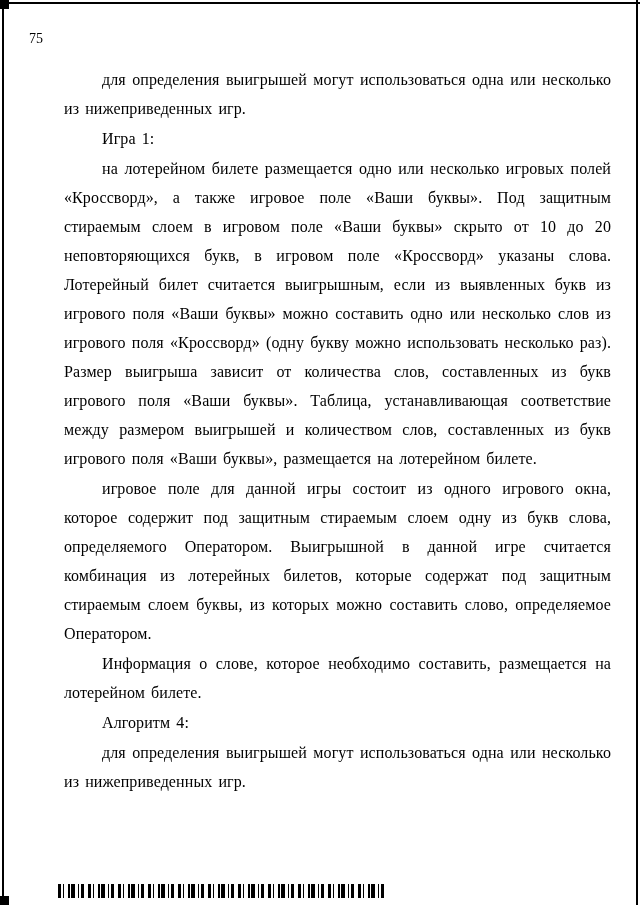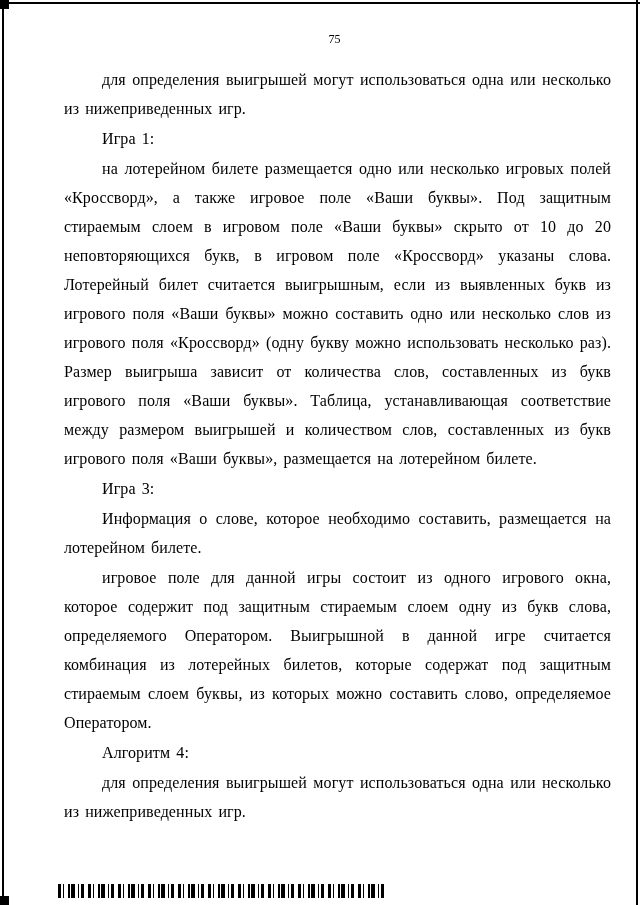--- a/index.html
+++ b/index.html
@@ -34,22 +34,22 @@
     position: absolute; left: 0; top: 0; width: 9px; height: 9px;
     background: #000;
   }
   .corner-mark-bottom {
     position: absolute; left: 0; top: 896px; width: 9px; height: 9px;
     background: #000;
   }
   .page-number {
     margin: 0;
     padding-top: 30px;
-    text-align: center;
-    font-size: 12px;
+    text-align: left;
+    font-size: 14px;
     line-height: 18px;
     padding-left: 29px;
   }
   .content {
     position: absolute;
     left: 63px;
     top: 64px;
     width: 549px;
   }
   .content p {
@@ -94,23 +94,22 @@
   <div class="frame-right"></div>
   <div class="corner-mark"></div>
   <div class="corner-mark-bottom"></div>
 
   <p class="page-number">75</p>
 
   <div class="content">
     <p>для определения выигрышей могут использоваться одна или несколько из нижеприведенных игр.</p>
     <p>Игра 1:</p>
     <p>на лотерейном билете размещается одно или несколько игровых полей «Кроссворд», а также игровое поле «Ваши буквы». Под защитным стираемым слоем в игровом поле «Ваши буквы» скрыто от 10 до 20 неповторяющихся букв, в игровом поле «Кроссворд» указаны слова. Лотерейный билет считается выигрышным, если из выявленных букв из игрового поля «Ваши буквы» можно составить одно или несколько слов из игрового поля «Кроссворд» (одну букву можно использовать несколько раз). Размер выигрыша зависит от количества слов, составленных из букв игрового поля «Ваши буквы». Таблица, устанавливающая соответствие между размером выигрышей и количеством слов, составленных из букв игрового поля «Ваши буквы», размещается на лотерейном билете.</p>
-    <p>Игра 3:</p>
+    <p>игровое поле для данной игры состоит из одного игрового окна, которое содержит под защитным стираемым слоем одну из букв слова, определяемого Оператором. Выигрышной в данной игре считается комбинация из лотерейных билетов, которые содержат под защитным стираемым слоем буквы, из которых можно составить слово, определяемое Оператором.</p>
     <p>Информация о слове, которое необходимо составить, размещается на лотерейном билете.</p>
-    <p>игровое поле для данной игры состоит из одного игрового окна, которое содержит под защитным стираемым слоем одну из букв слова, определяемого Оператором. Выигрышной в данной игре считается комбинация из лотерейных билетов, которые содержат под защитным стираемым слоем буквы, из которых можно составить слово, определяемое Оператором.</p>
     <p>Алгоритм 4:</p>
     <p>для определения выигрышей могут использоваться одна или несколько из нижеприведенных игр.</p>
 
   </div>
 
   <div class="barcode"></div>
 
 </div>
 
 </body></html>

